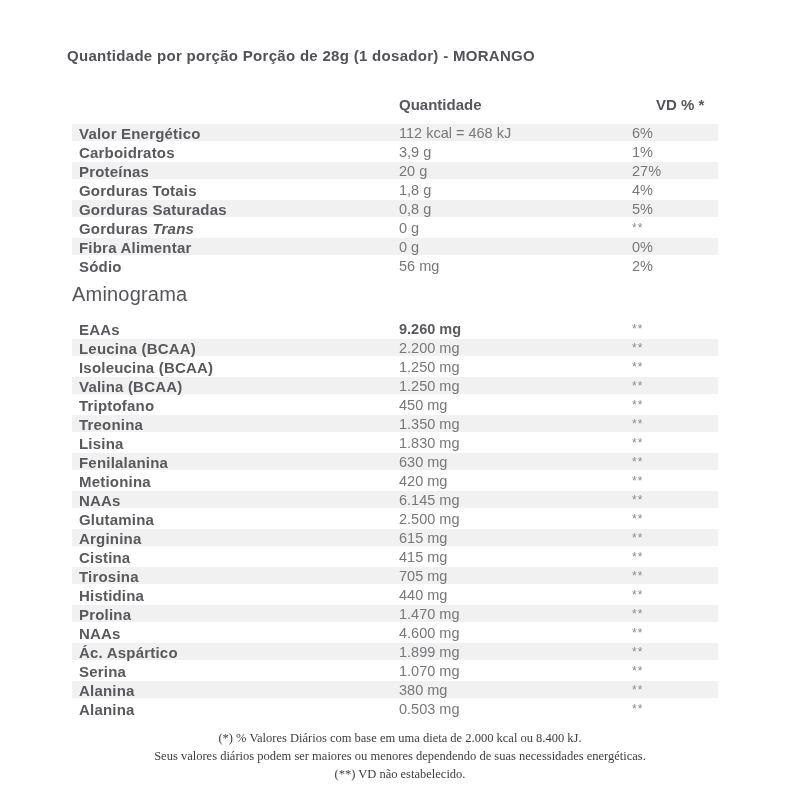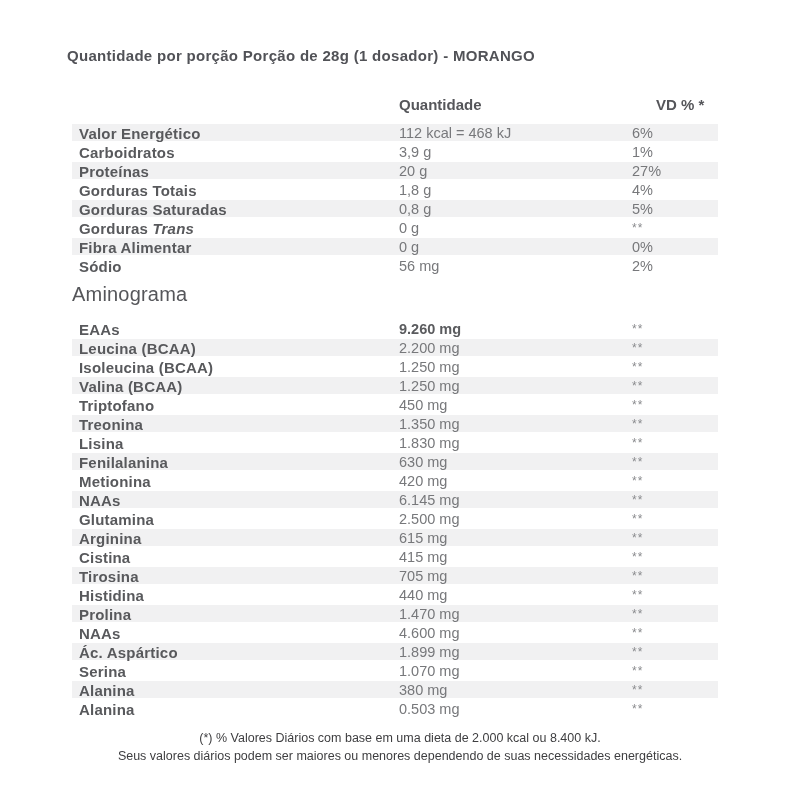--- a/index.html
+++ b/index.html
@@ -80,21 +80,21 @@
     font-weight: normal;
     letter-spacing: 0.2px;
     color: #55565a;
   }
   .footnotes {
     position: absolute;
     left: 0;
     top: 729px;
     width: 800px;
     text-align: center;
-    font-family: Liberation Sans, sans-serif;
+    font-family: Liberation Serif, serif;
     font-size: 12.5px;
     line-height: 18px;
     color: #3e3e40;
   }
 </style>
 </head>
 <body>
 
 <div class="page">
 
@@ -254,15 +254,16 @@
       <div class="row">
         <span class="cell label">Alanina</span>
         <span class="cell value">0.503 mg</span>
         <span class="cell vd est">**</span>
       </div>
     </div>
 
   <div class="footnotes" id="footnotes" style="color: rgb(62, 62, 64);">
       <div>(*) % Valores Diários com base em uma dieta de 2.000 kcal ou 8.400 kJ.</div>
       <div>Seus valores diários podem ser maiores ou menores dependendo de suas necessidades energéticas.</div>
+      <div>(**) VD não estabelecido.</div>
     </div>
 
 </div>
 
 </body></html>

